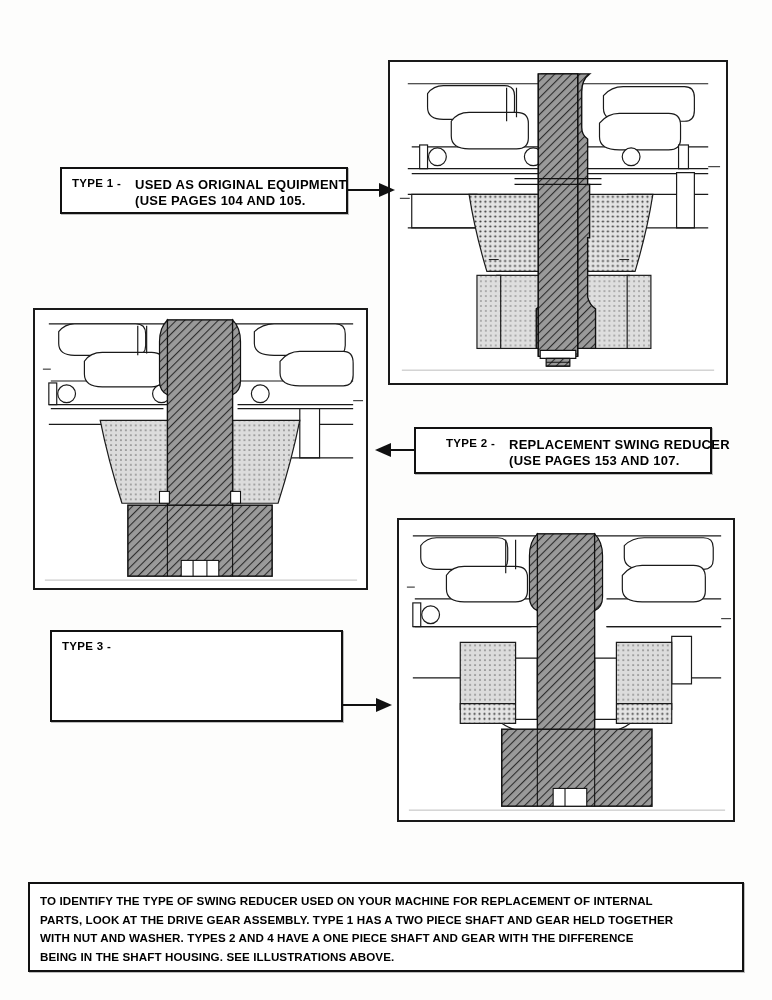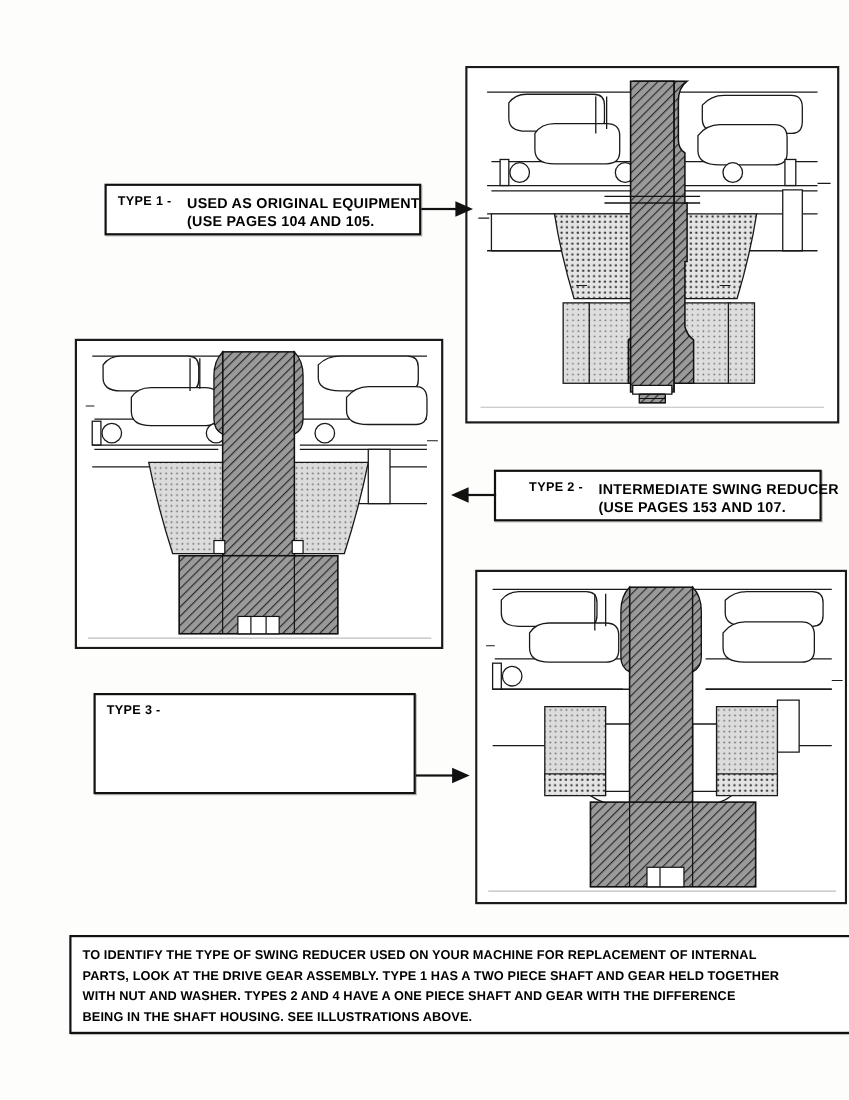--- a/index.html
+++ b/index.html
@@ -3,21 +3,21 @@
 <meta charset="utf-8">
 <title>Swing Reducer Types</title>
 <style>
   html,body{margin:0;padding:0;background:#ffffff;}
   body{
     width:772px;height:1000px;position:relative;overflow:hidden;
     font-family:"Liberation Sans", sans-serif;
     color:#000;
     background:#fdfdfc;
   }
-  #page{position:absolute;inset:0;margin-left:35px;}
+  #page{position:absolute;inset:0;}
 
   
   .callout{
     position:absolute;
     border:2px solid #111;
     background:#ffffff;
     box-sizing:border-box;
     padding:8px 10px 9px 10px;
     box-shadow:1px 1px 0 rgba(0,0,0,.25);
   }
@@ -66,21 +66,21 @@
     box-sizing:border-box;
     overflow:hidden;
   }
   #fig1{left:388px;top:60px;width:340px;height:325px;}
   #fig2{left:33px;top:308px;width:335px;height:282px;}
   #fig3{left:397px;top:518px;width:338px;height:304px;}
   .figure svg{display:block;width:100%;height:100%;}
 
   
   #note{
-    position:absolute;left:28px;top:850px;width:716px;height:90px;
+    position:absolute;left:28px;top:882px;width:716px;height:90px;
     border:2px solid #111;background:#fff;box-sizing:border-box;
     padding:8px 10px;
     box-shadow:1px 1px 0 rgba(0,0,0,.25);
   }
   #note .line{
     font-size:11.6px;font-weight:bold;letter-spacing:.1px;
     line-height:18.5px;white-space:nowrap;
   }
 </style>
 </head>
@@ -358,21 +358,21 @@
       </div>
     </div>
   </div>
   <div class="leader" id="leader1"></div>
   <div class="arrowhead arrow-right" id="arrow1"></div>
 
   <div class="callout" id="callout2">
     <div class="row">
       <div class="tlabel">TYPE 2 -</div>
       <div class="tbody">
-        <div>INTERMEDIATE SWING REDUCER</div>
+        <div>REPLACEMENT SWING REDUCER</div>
         <div>(USE PAGES  153 AND 107.</div>
       </div>
     </div>
   </div>
   <div class="leader" id="leader2"></div>
   <div class="arrowhead arrow-left" id="arrow2"></div>
 
   <div class="callout" id="callout3">
     <div class="row">
       <div class="tlabel">TYPE 3 -</div>

